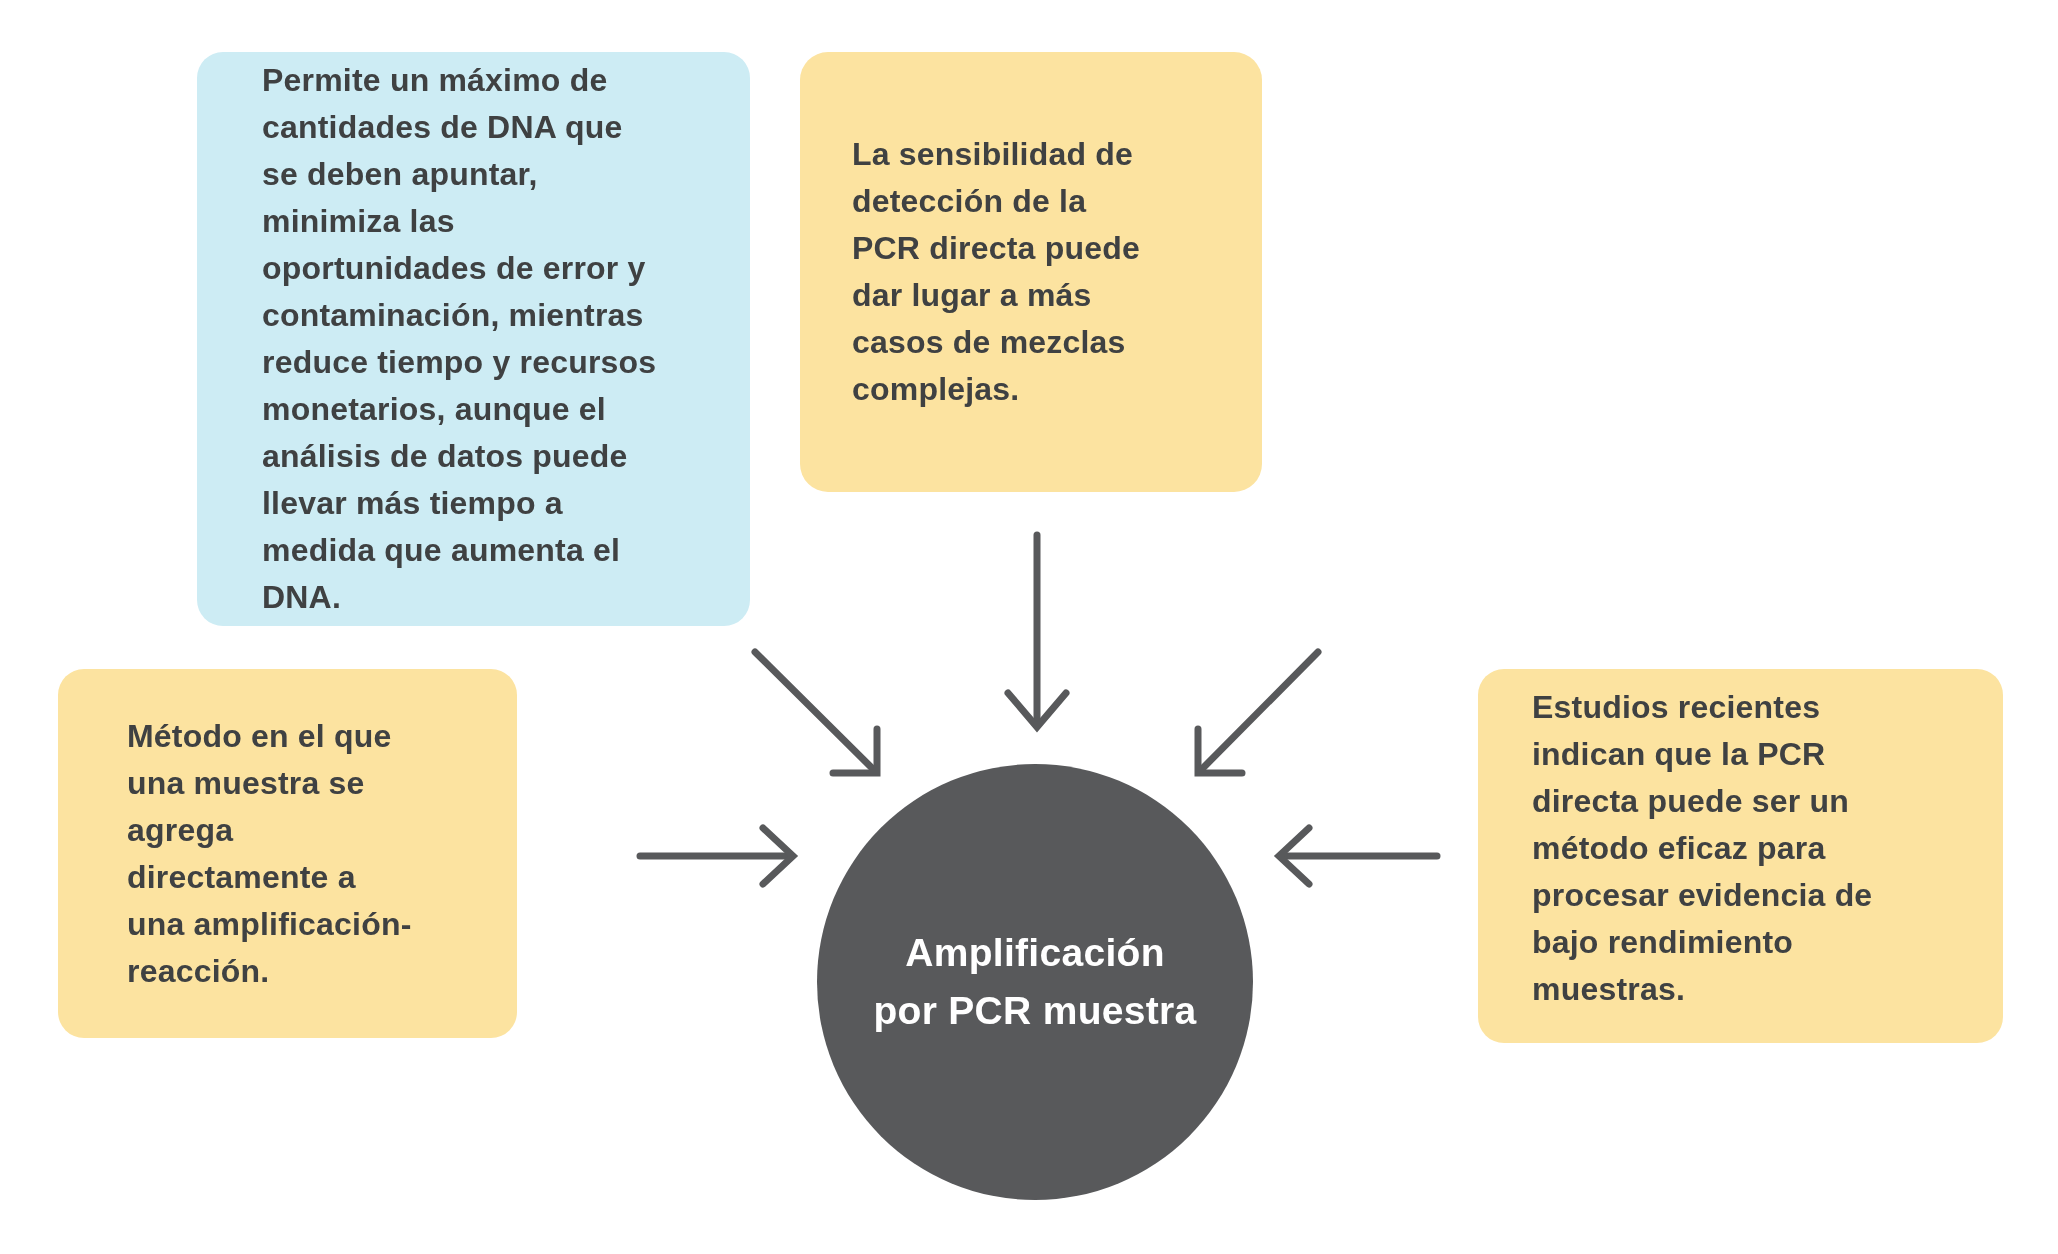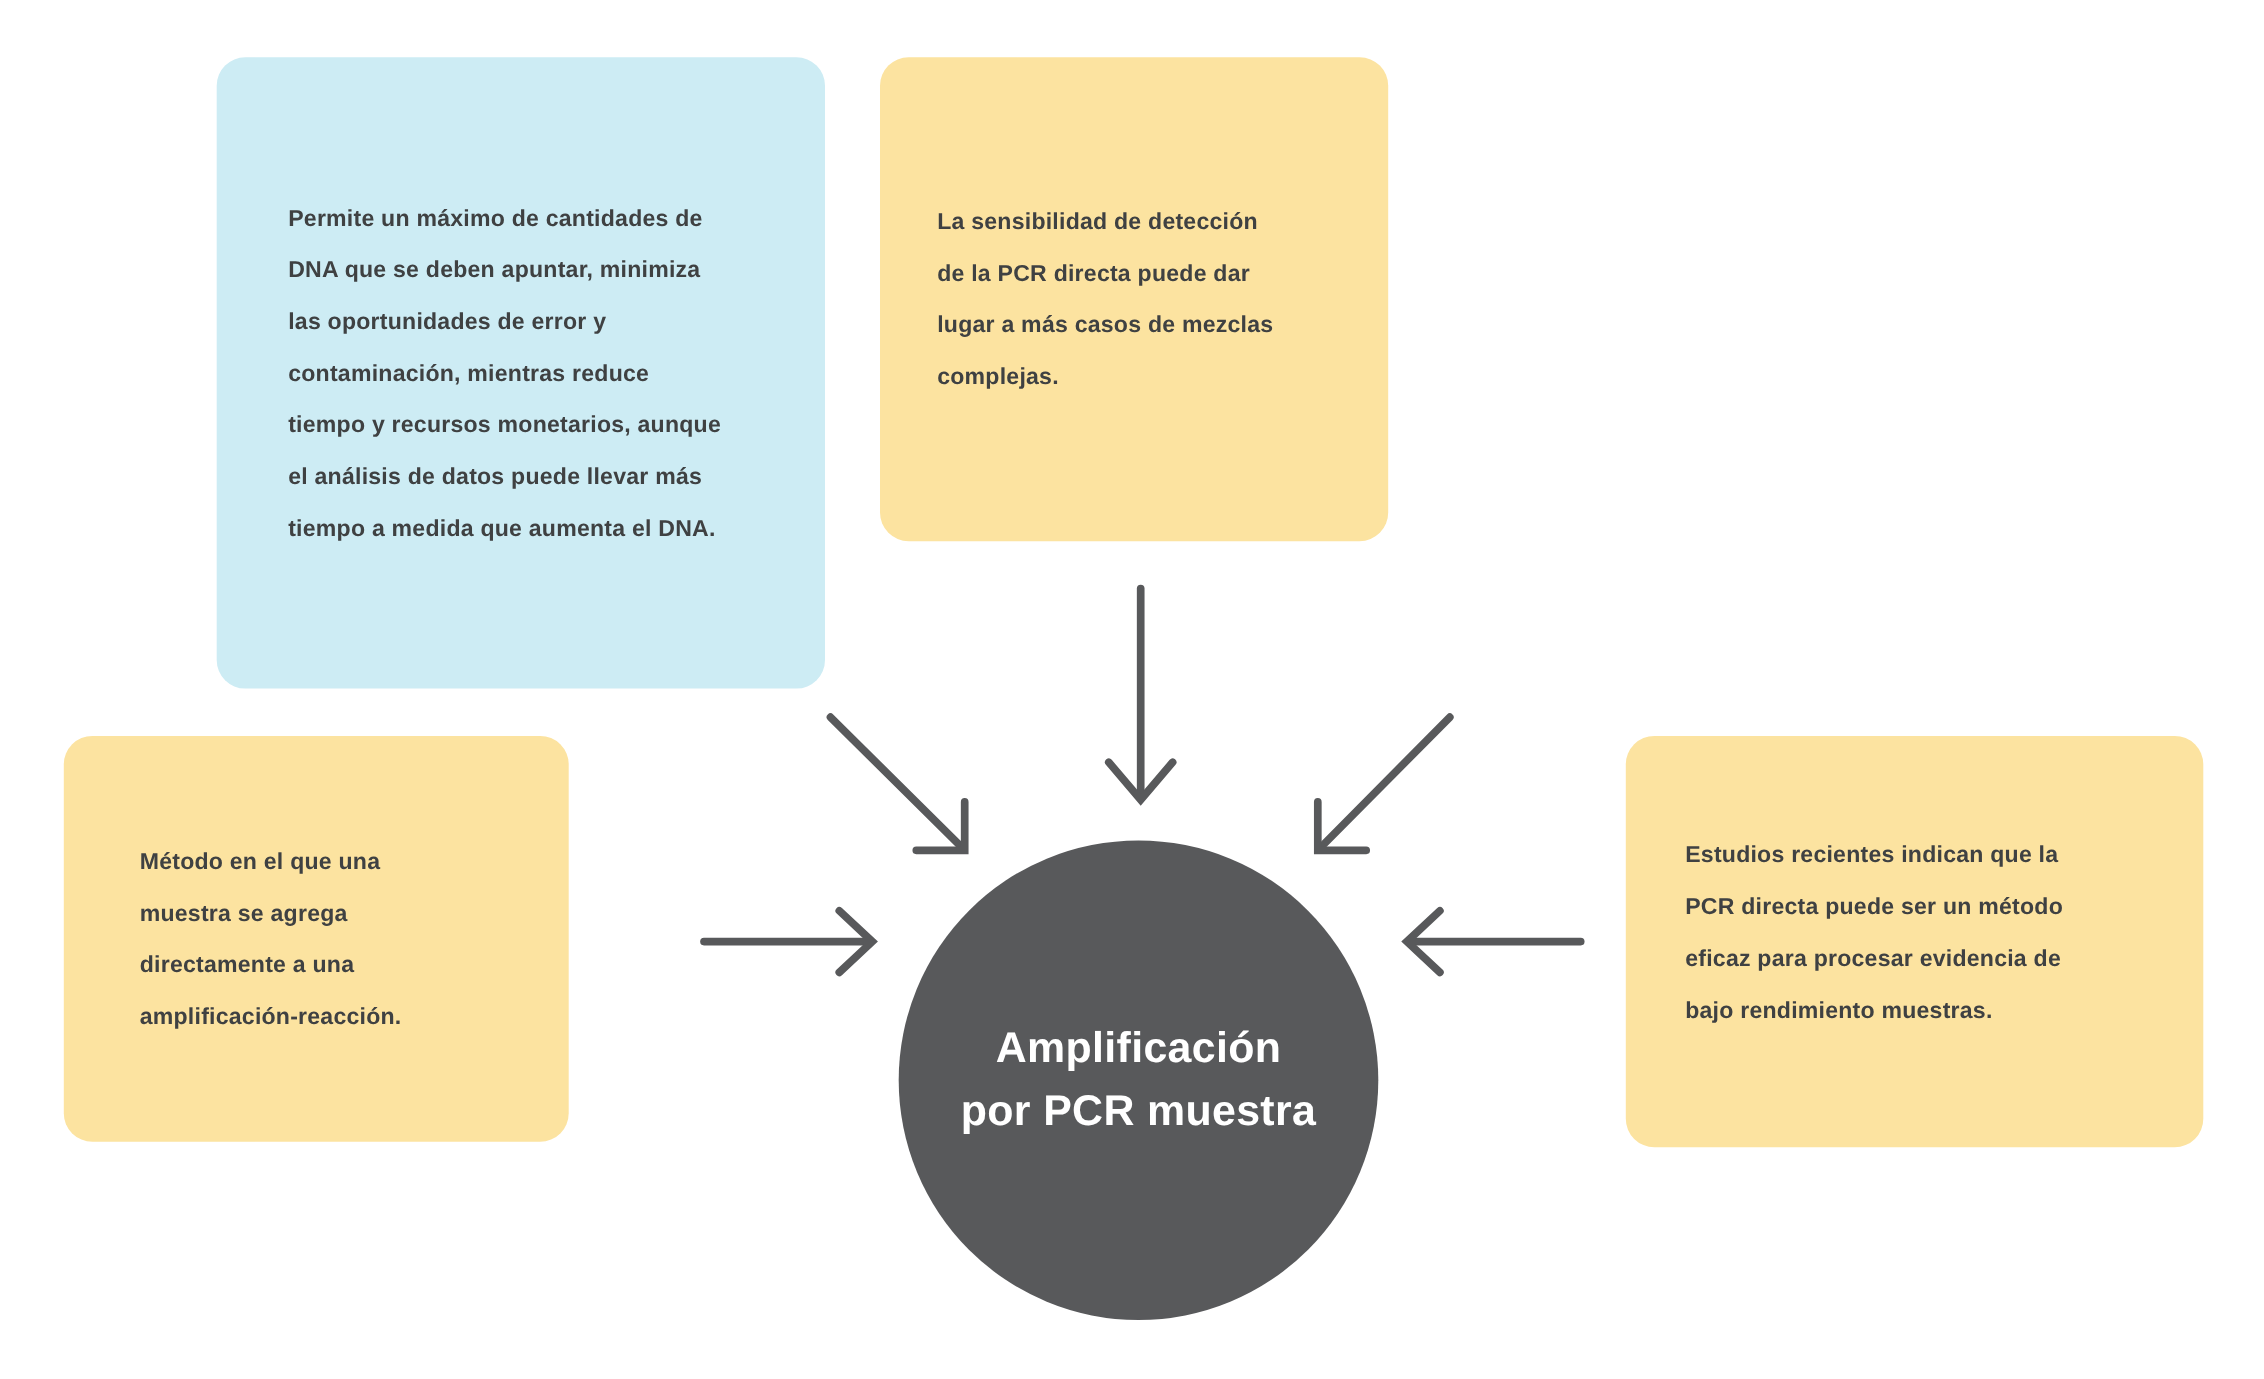--- a/index.html
+++ b/index.html
@@ -21,38 +21,39 @@
     height: 1254px;
   }
   .note {
     position: absolute;
     border-radius: 26px;
     display: flex;
     align-items: center;
     box-sizing: border-box;
   }
   .note .txt {
-    font-size: 21px;
+    font-size: 32px;
     line-height: 47px;
     font-weight: 600;
     color: #3f4142;
     letter-spacing: 0.2px;
   }
   .note.blue   { background: #cdecf4; }
   .note.yellow { background: #fce3a0; }
 
   #box-top-left {
     left: 197px; top: 52px;
     width: 553px; height: 574px;
     padding: 20px 90px 20px 65px;
   }
   #box-top-center {
     left: 800px; top: 52px;
     width: 462px; height: 440px;
     padding: 20px 100px 20px 52px;
+    border-radius: 28px;
   }
   #box-top-right {
     left: 1308px; top: 50px;
     width: 540px; height: 570px;
     padding: 20px 90px 20px 60px;
   }
   #box-left {
     left: 58px; top: 669px;
     width: 459px; height: 369px;
     padding: 20px 100px 20px 69px;

